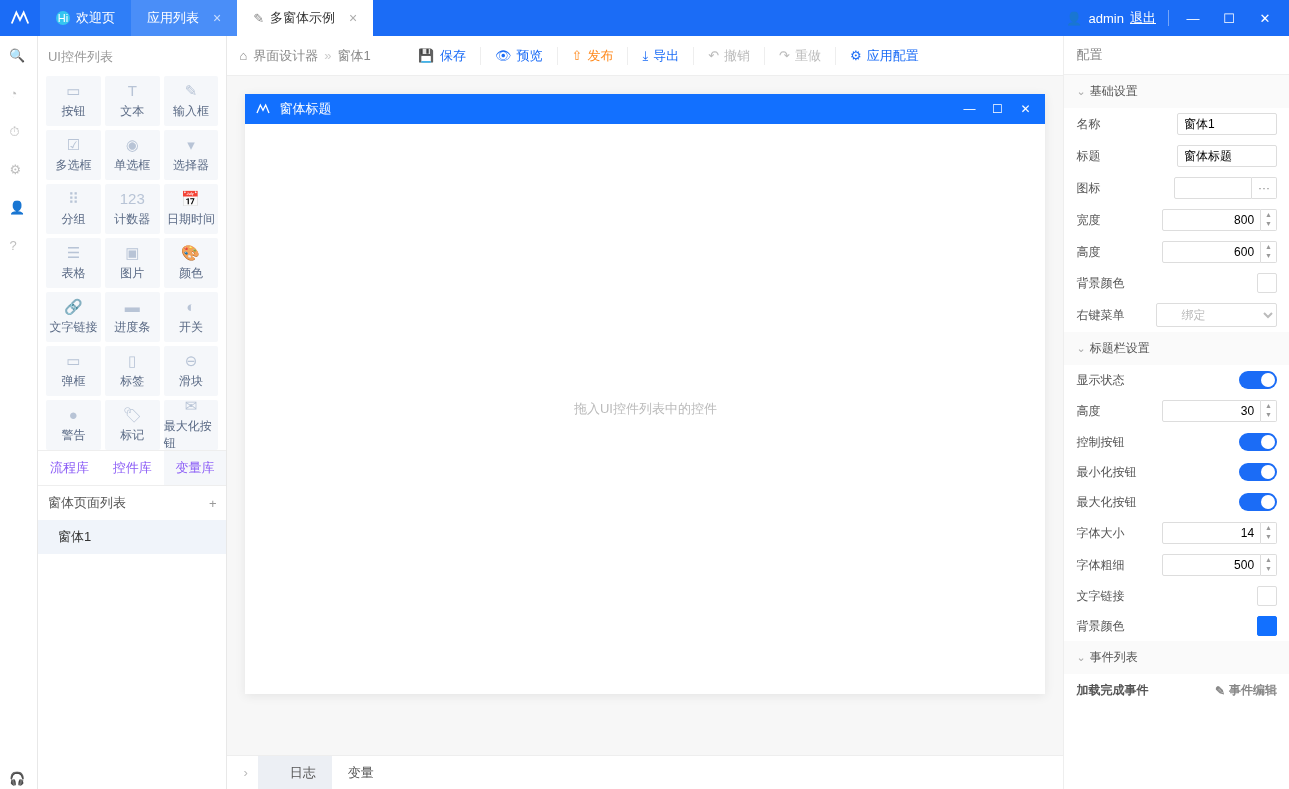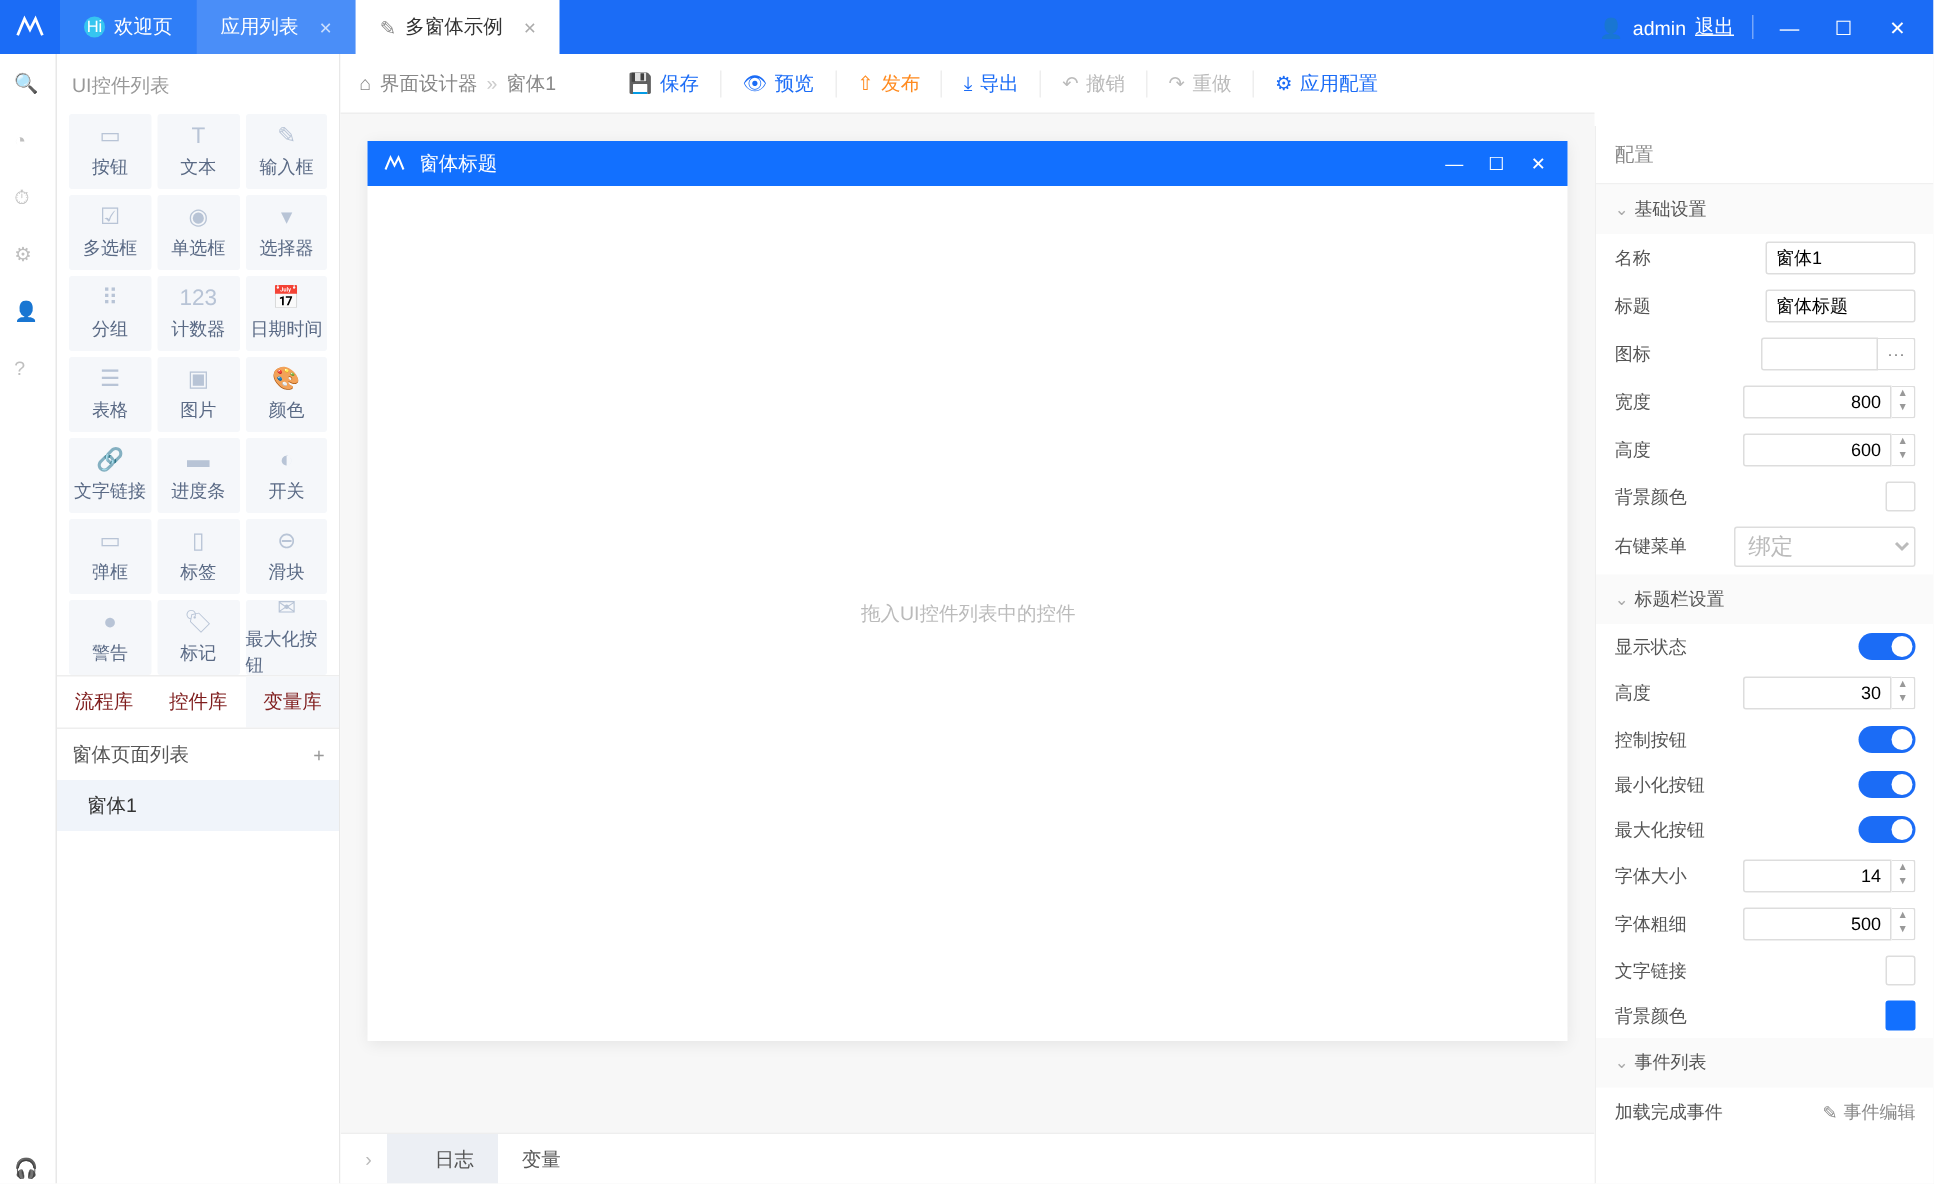--- a/index.html
+++ b/index.html
@@ -29,21 +29,21 @@
 .rail .ricon.active { color: #1b6cf6; }
 .rail .spacer { flex: 1; }
 
 
 .leftpanel { width: 200px; background: #fff; border-right: 1px solid #e8e8e8; display: flex; flex-direction: column; }
 .lp-title { padding: 12px 10px 10px; color: #999; font-size: 13px; }
 .widgets { flex: 0 0 auto; padding: 0 8px; display: grid; grid-template-columns: repeat(3,1fr); gap: 4px; overflow: hidden; max-height: 420px; }
 .widget { background: #f5f7fa; border-radius: 2px; display: flex; flex-direction: column; align-items: center; justify-content: center; height: 50px; cursor: pointer; color: #5a6a85; font-size: 12px; gap: 4px; }
 .widget .wi { color: #b8c4d6; font-size: 15px; height: 16px; line-height: 16px; }
 .libtabs { display: flex; border-top: 1px solid #eee; }
-.libtabs .ltab { flex: 1; text-align: center; padding: 8px 0; font-size: 13px; cursor: pointer; color: #7f1d1d; }
+.libtabs .ltab { flex: 1; text-align: center; padding: 8px 0; font-size: 13px; cursor: pointer; color: #8b5cf6; }
 .libtabs .ltab.active { background: #f5f7fa; }
 .formlist-head { display: flex; align-items: center; justify-content: space-between; padding: 8px 10px; color: #555; font-size: 13px; border-top: 1px solid #eee; }
 .formlist-head .plus { color: #999; cursor: pointer; }
 .formlist-item { padding: 8px 20px; background: #f0f4fa; font-size: 13px; cursor: pointer; }
 
 
 .center { flex: 1; display: flex; flex-direction: column; background: #fff; }
 .toolbar { height: 40px; border-bottom: 1px solid #eee; display: flex; align-items: center; padding: 0 12px; gap: 4px; }
 .crumb { display: flex; align-items: center; gap: 6px; color: #888; font-size: 13px; }
 .crumb .sep { color: #ccc; }
@@ -59,41 +59,41 @@
 .fakewin .fw-title .spacer { flex: 1; }
 .fakewin .fw-title .wbtn { width: 20px; text-align: center; cursor: pointer; font-size: 12px; }
 .fakewin .fw-body { height: calc(100% - 30px); display: flex; align-items: center; justify-content: center; color: #bbb; font-size: 13px; }
 
 .bottom-tabs { height: 34px; border-top: 1px solid #eee; display: flex; align-items: center; padding-left: 6px; position: absolute; bottom: 0; left: 0; right: 0; background: #fff; }
 .bottom-tabs .chev { color: #bbb; padding: 0 10px; cursor: pointer; }
 .bottom-tabs .btab { padding: 8px 16px; font-size: 13px; cursor: pointer; color: #555; }
 .bottom-tabs .btab.active { background: #eceff4; padding-left: 32px; }
 
 
-.rightpanel { width: 238px; border-left: 1px solid #eee; background: #fff; overflow-y: auto; margin-top: 48px; }
+.rightpanel { width: 238px; border-left: 1px solid #eee; background: #fff; overflow-y: auto; }
 .rp-title { padding: 10px 12px; color: #888; font-size: 13px; border-bottom: 1px solid #f0f0f0; }
 .sect-head { padding: 8px 12px; font-size: 12px; color: #555; display: flex; align-items: center; gap: 4px; cursor: pointer; background: #fafafa; }
 .sect-head::before { content: "⌄"; color: #aaa; font-size: 11px; }
 .prop { display: flex; align-items: center; padding: 5px 12px; font-size: 12px; color: #555; min-height: 30px; }
 .prop .plabel { width: 80px; }
 .prop .pval { flex: 1; display: flex; justify-content: flex-end; }
 .prop input[type=text] { width: 100px; border: 1px solid #ddd; padding: 3px 6px; font-size: 12px; border-radius: 2px; text-align: left; }
 .prop .numwrap { display: flex; }
 .prop .numwrap input { text-align: right; width: 99px; border-radius: 2px 0 0 2px; }
 .prop .spinners { display: flex; flex-direction: column; border: 1px solid #ddd; border-left: none; border-radius: 0 2px 2px 0; }
 .prop .spinners span { font-size: 7px; line-height: 9px; padding: 0 4px; color: #999; cursor: pointer; }
 .prop .swatch { width: 20px; height: 20px; border: 1px solid #ddd; border-radius: 2px; cursor: pointer; }
 .prop .swatch.blue { background: #1270ff; border-color: #1270ff; }
 .toggle { width: 38px; height: 18px; background: #1b6cf6; border-radius: 10px; position: relative; cursor: pointer; }
 .toggle::after { content: ""; position: absolute; right: 2px; top: 2px; width: 14px; height: 14px; background: #fff; border-radius: 50%; }
-.prop select { flex:1; border: 1px solid #ddd; padding: 3px 4px; font-size: 15px; color: #bbb; border-radius: 2px; background:#fff; }
+.prop select { flex:1; border: 1px solid #ddd; padding: 3px 20px; font-size: 12px; color: #bbb; border-radius: 2px; background:#fff; }
 .prop .iconpick { display:flex; }
 .prop .iconpick input { width: 78px; border-radius: 2px 0 0 2px; }
 .prop .iconpick .dots { border:1px solid #ddd; border-left:none; padding: 0 6px; display:flex; align-items:center; font-size:12px; color:#888; border-radius:0 2px 2px 0; cursor:pointer; }
-.event-row { padding: 8px 12px; display: flex; justify-content: space-between; align-items: center; font-size: 12px; color: #555; }
+.event-row { padding: 8px 12px; display: flex; justify-content: space-between; align-items: center; font-size: 12px; color: #555; font-weight: bold; }
 .event-row .edit { color: #888; display:flex; gap:4px; align-items:center; cursor:pointer; }
 </style>
 </head>
 <body>
 
 <div class="titlebar">
   <div class="logo">
     <svg viewBox="0 0 24 24" fill="none" stroke="#fff" stroke-width="2">
         <path d="M3 18 L8 6 L12 14 L16 6 L21 18"></path>
       </svg>

